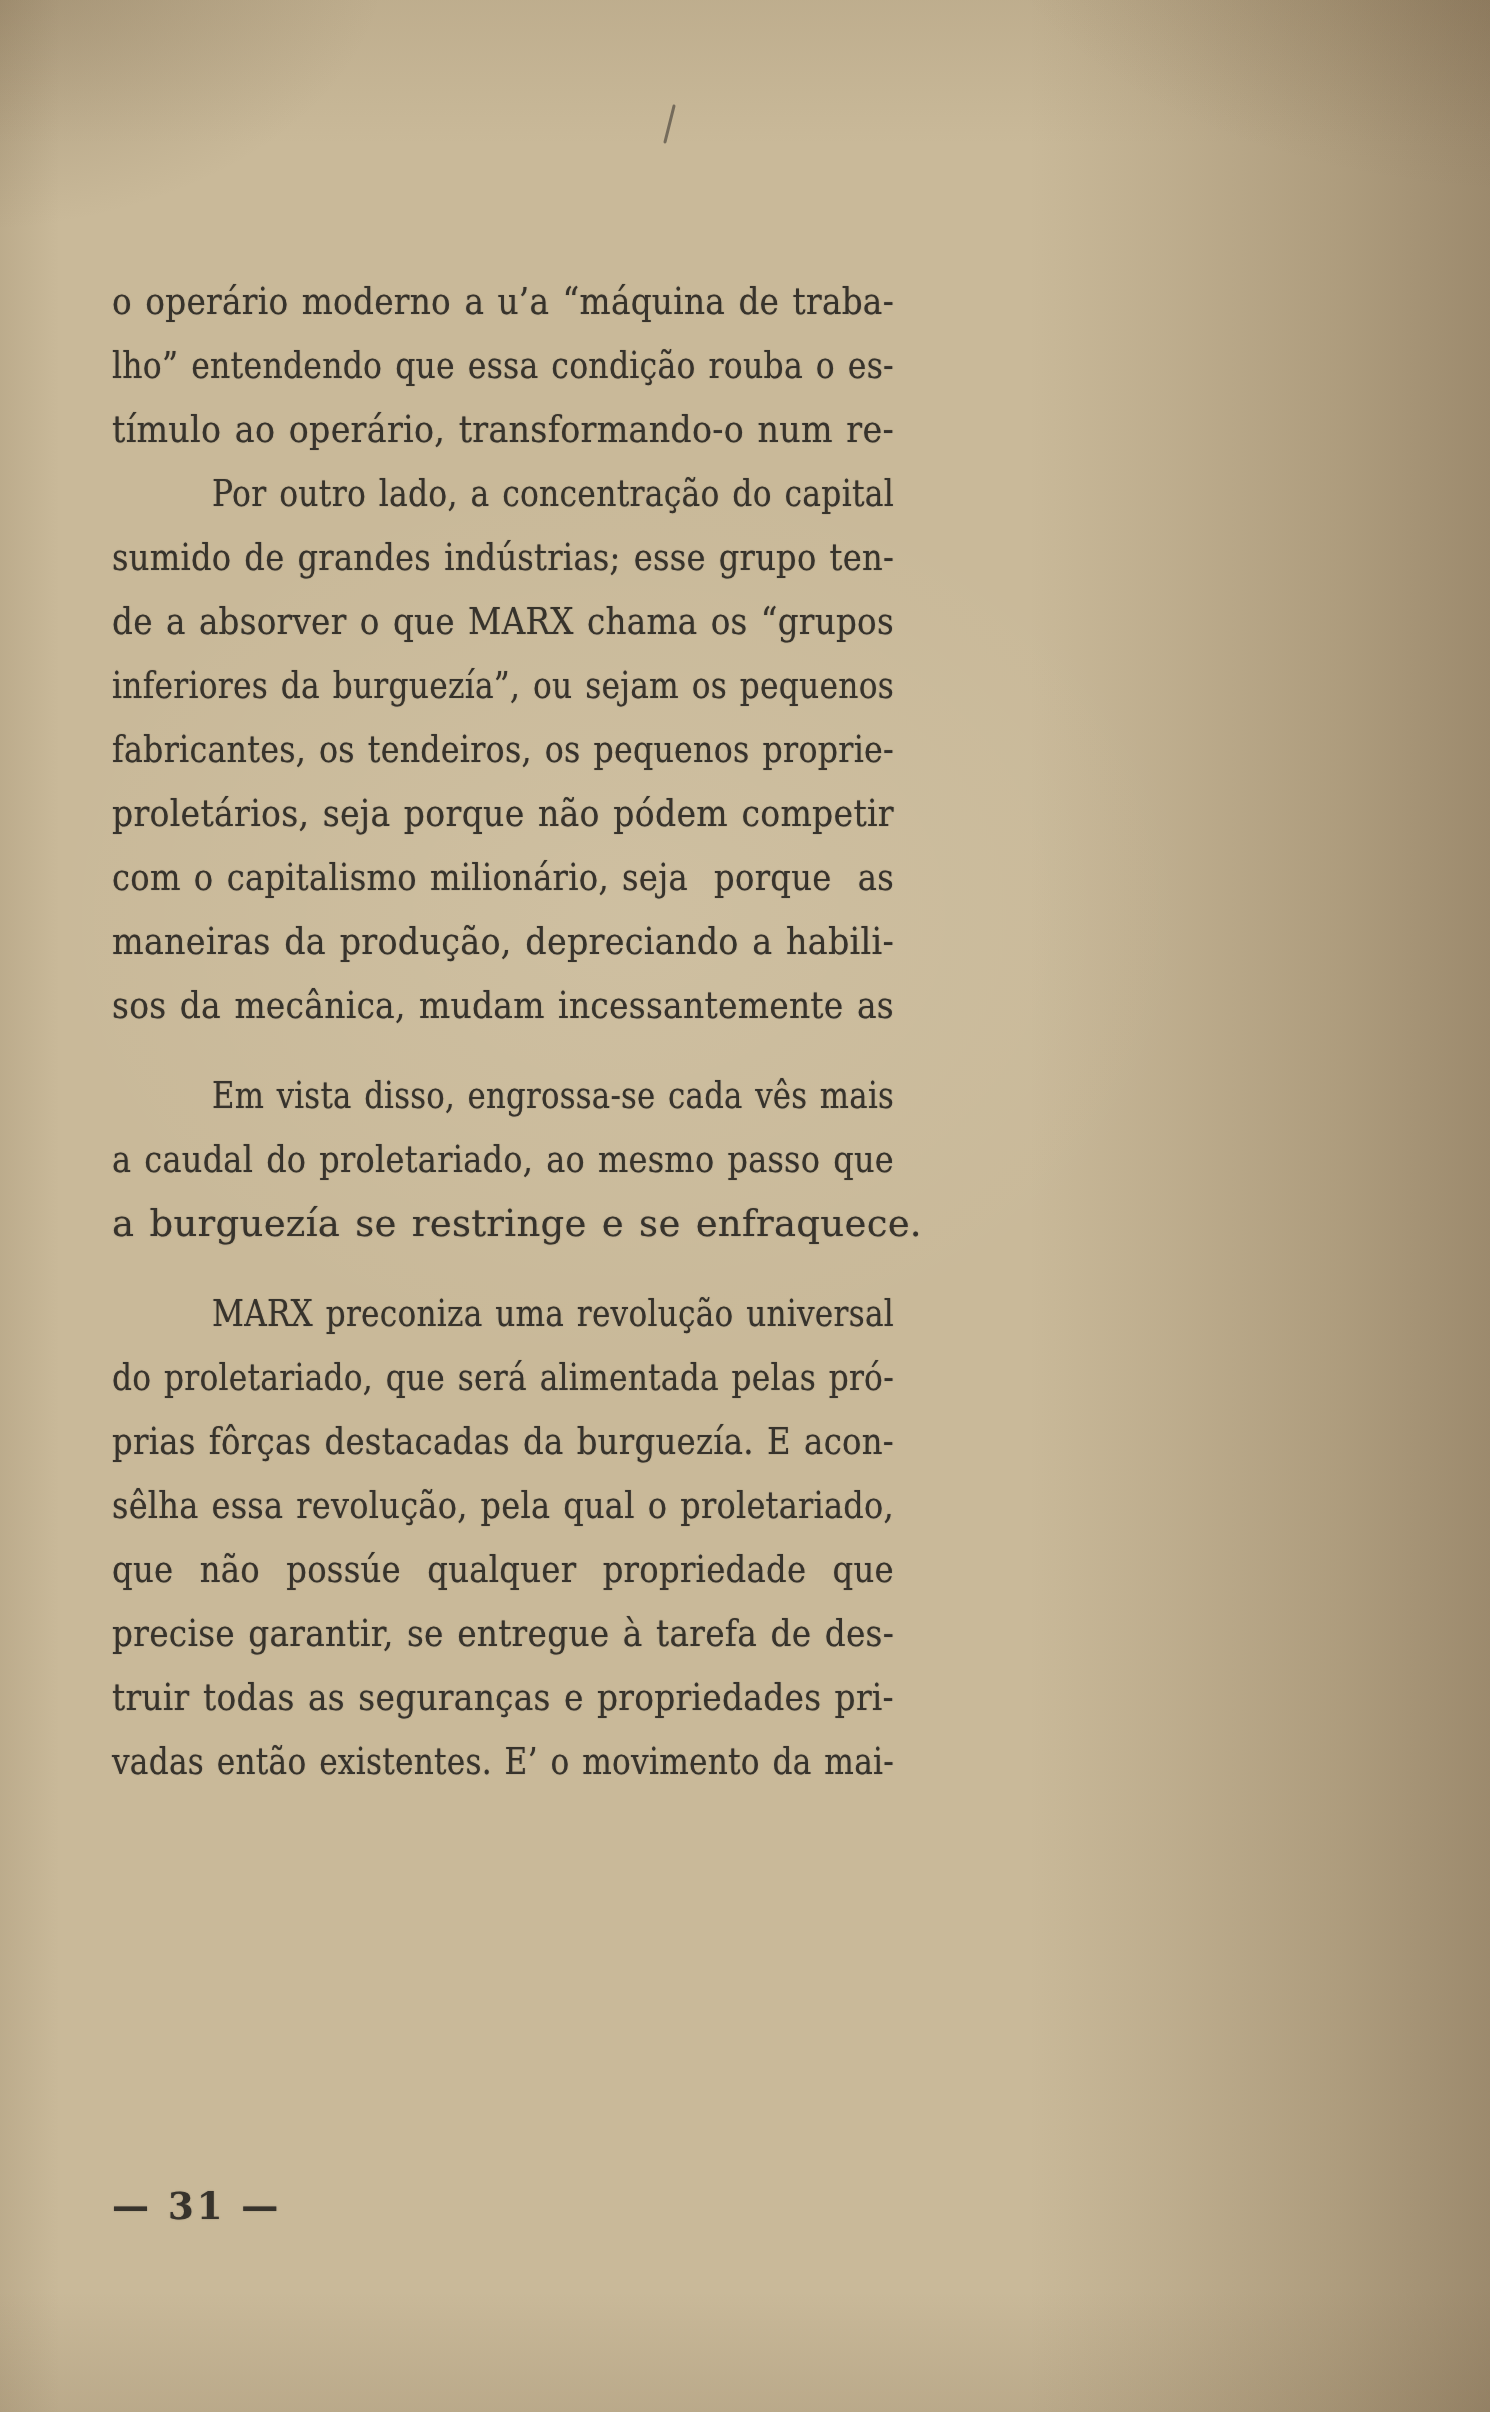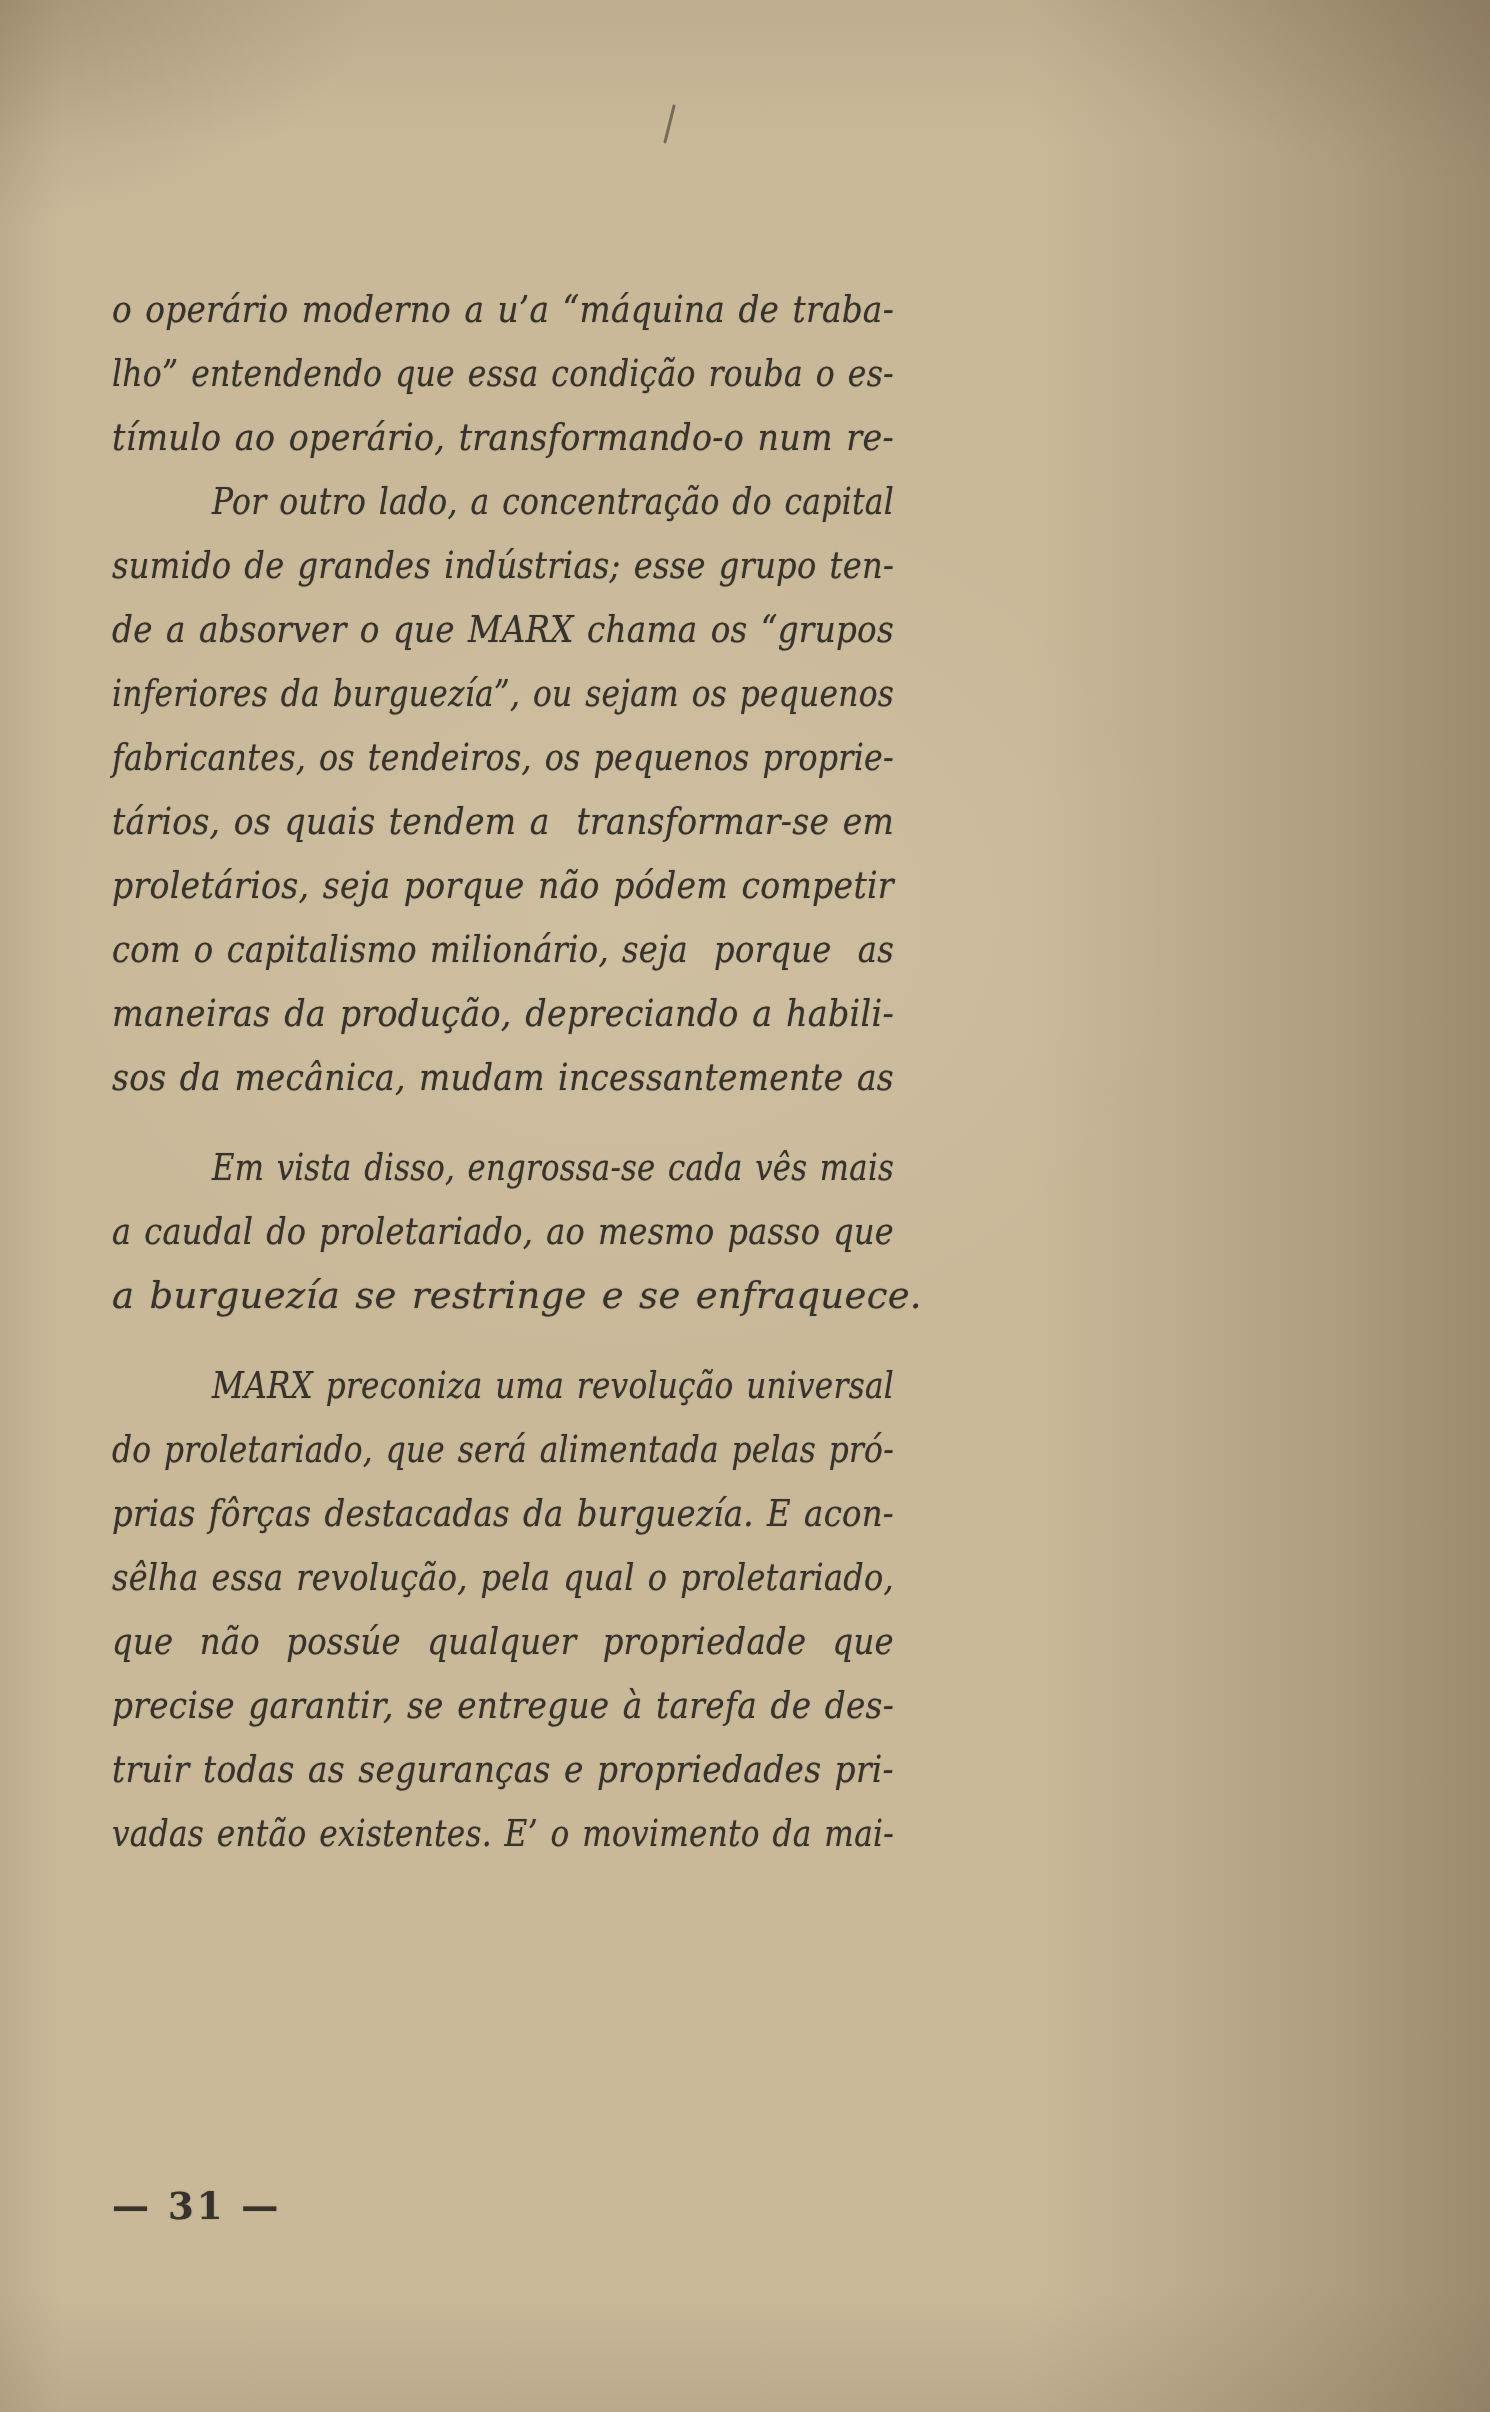--- a/index.html
+++ b/index.html
@@ -16,23 +16,22 @@
       linear-gradient(to right, rgba(0,0,0,0) 69%, rgba(96,74,46,0.10) 78%, rgba(96,74,46,0.26) 90%, rgba(84,62,38,0.38) 100%),
       linear-gradient(to bottom, rgba(112,90,60,0.12), rgba(0,0,0,0) 6%),
       linear-gradient(to top, rgba(96,74,46,0.14), rgba(0,0,0,0) 5%),
       linear-gradient(to right, rgba(96,74,46,0.12), rgba(0,0,0,0) 4%),
       radial-gradient(ellipse 900px 700px at 42% 38%, rgba(255,248,230,0.10), rgba(255,248,230,0) 65%),
       var(--paper, #c9b999);
   }
   .textblock {
     position: absolute;
     left: 112px;
-    top: 278px;
+    top: 270px;
     width: 782px;
-    font-style: italic;
   }
   .line {
     height: 64px;
     line-height: 64px;
     font-size: 37px;
     word-spacing: 3px;
     letter-spacing: 0.3px;
     white-space: pre;
     text-shadow: 0 0 1.2px rgba(58,52,44,0.55);
   }
@@ -74,21 +73,20 @@
   <div class="stray-mark"></div>
   <div class="textblock" id="textblock">
       <div class="line"><span class="line-text" style="transform: scaleX(0.8845);">o operário moderno a u’a “máquina de traba-</span></div>
       <div class="line"><span class="line-text" style="transform: scaleX(0.8506);">lho” entendendo que essa condição rouba o es-</span></div>
       <div class="line"><span class="line-text" style="transform: scaleX(0.8993);">tímulo ao operário, transformando-o num re-</span></div>
       <div class="line indent"><span class="line-text" style="transform: scaleX(0.8474);">Por outro lado, a concentração do capital</span></div>
       <div class="line"><span class="line-text" style="transform: scaleX(0.8677);">sumido de grandes indústrias; esse grupo ten-</span></div>
       <div class="line"><span class="line-text" style="transform: scaleX(0.8808);">de a absorver o que MARX chama os “grupos</span></div>
       <div class="line"><span class="line-text" style="transform: scaleX(0.8451);">inferiores da burguezía”, ou sejam os pequenos</span></div>
       <div class="line"><span class="line-text" style="transform: scaleX(0.856);">fabricantes, os tendeiros, os pequenos proprie-</span></div>
-      <div class="line"><span class="line-text" style="transform: scaleX(0.8914);">tários, os quais tendem a  transformar-se em</span></div>
       <div class="line"><span class="line-text" style="transform: scaleX(0.8948);">proletários, seja porque não pódem competir</span></div>
       <div class="line"><span class="line-text" style="transform: scaleX(0.8705);">com o capitalismo milionário, seja  porque  as</span></div>
       <div class="line"><span class="line-text" style="transform: scaleX(0.9022);">maneiras da produção, depreciando a habili-</span></div>
       <div class="line"><span class="line-text" style="transform: scaleX(0.8893);">sos da mecânica, mudam incessantemente as</span></div>
       <div class="line indent pbreak"><span class="line-text" style="transform: scaleX(0.8315);">Em vista disso, engrossa-se cada vês mais</span></div>
       <div class="line"><span class="line-text" style="transform: scaleX(0.8637);">a caudal do proletariado, ao mesmo passo que</span></div>
       <div class="line"><span class="line-text">a burguezía se restringe e se enfraquece.</span></div>
       <div class="line indent pbreak"><span class="line-text" style="transform: scaleX(0.8419);">MARX preconiza uma revolução universal</span></div>
       <div class="line"><span class="line-text" style="transform: scaleX(0.8444);">do proletariado, que será alimentada pelas pró-</span></div>
       <div class="line"><span class="line-text" style="transform: scaleX(0.8741);">prias fôrças destacadas da burguezía. E acon-</span></div>

